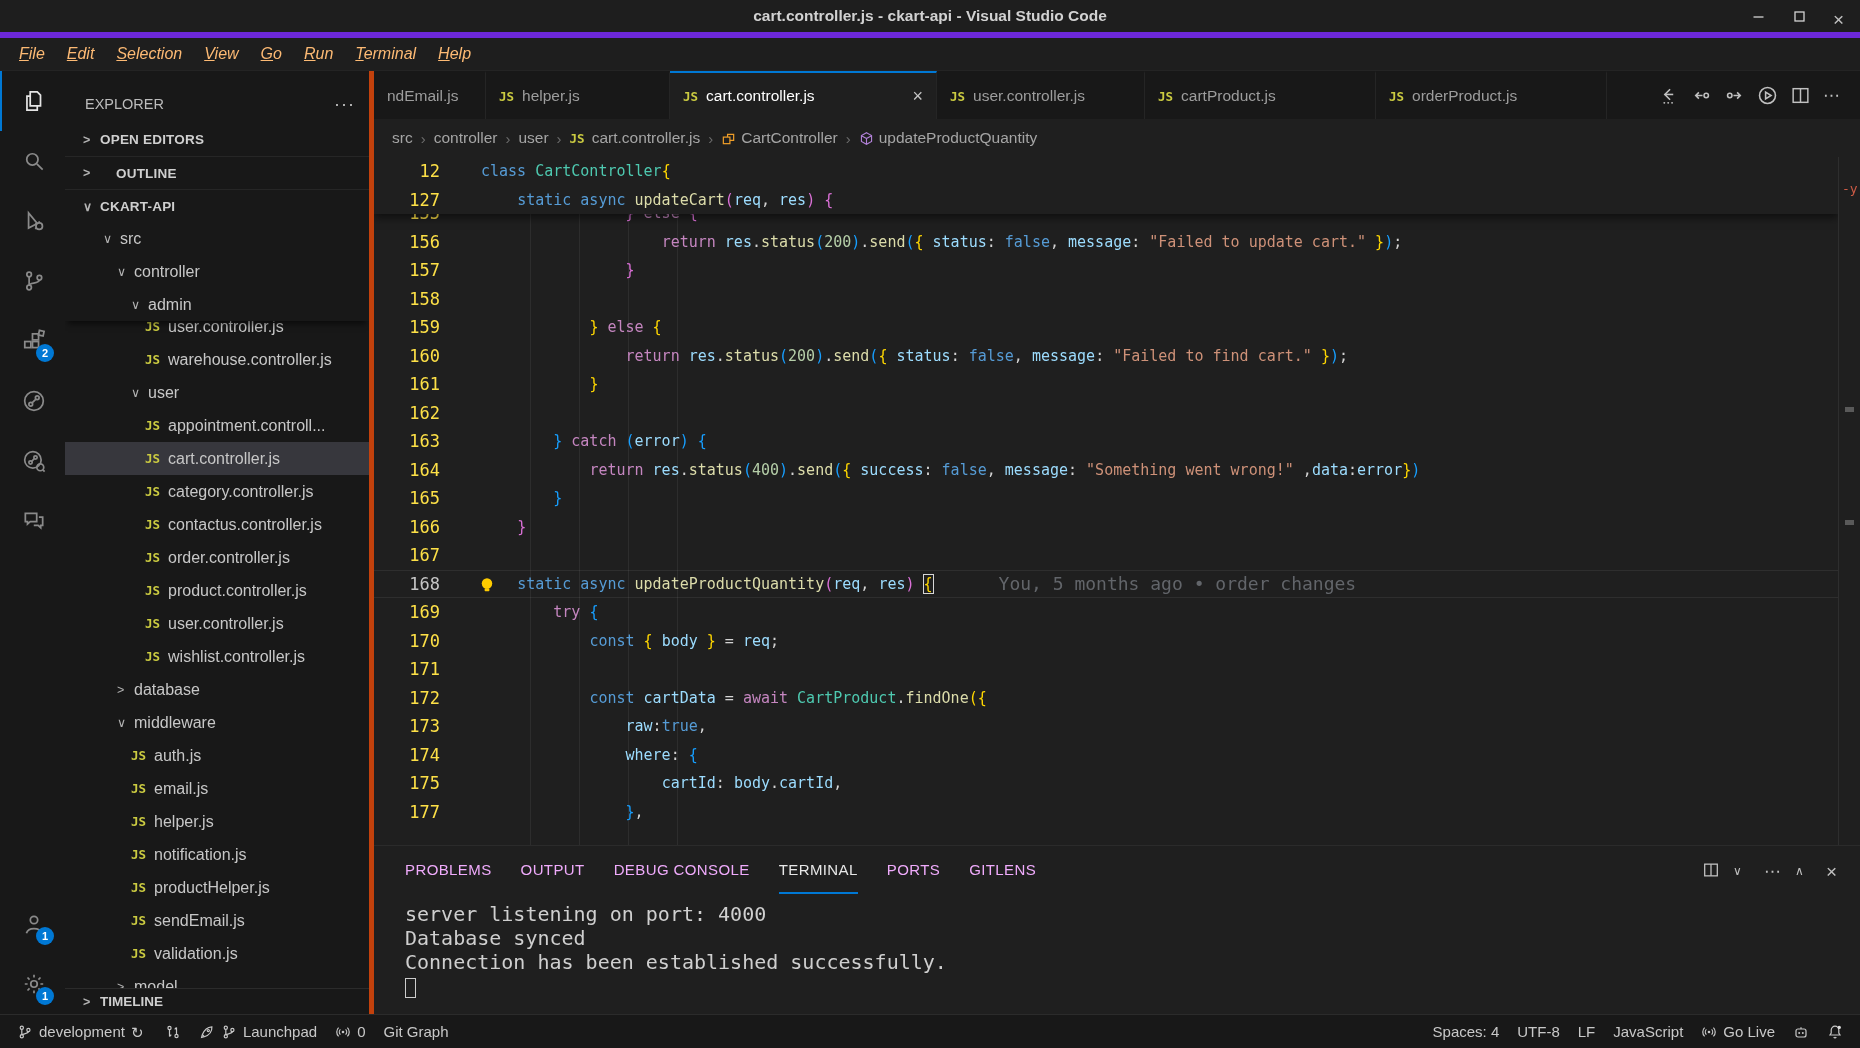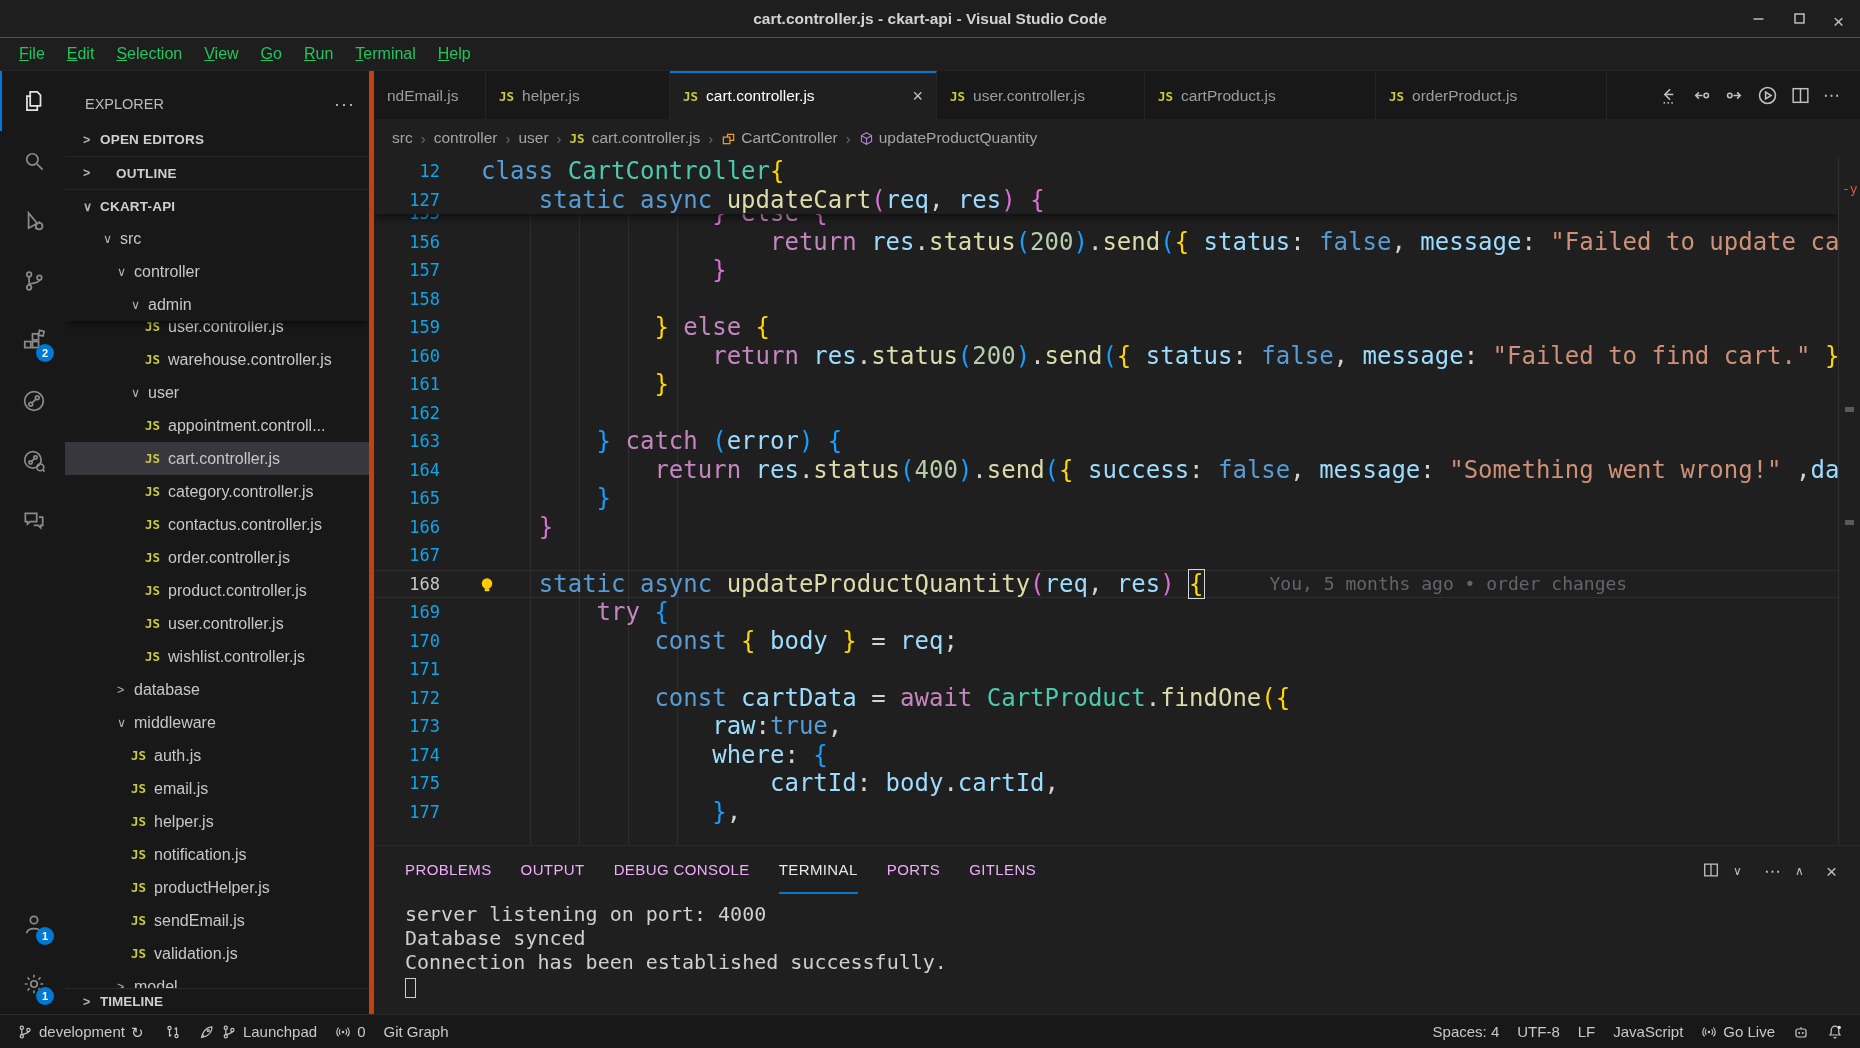--- a/index.html
+++ b/index.html
@@ -1,27 +1,27 @@
 <!DOCTYPE html>
 <html><head>
 <meta charset="utf-8">
 <style>
   * { margin:0; padding:0; box-sizing:border-box; }
   html,body { width:1860px; height:1048px; overflow:hidden; }
   body { background:#1f1f1f; color:#ccc; font-family:"Liberation Sans",sans-serif; position:relative; }
 
   
-  .titlebar { height:38px; background:#1e1e1e; border-bottom:1px solid #6d28d9; display:flex; align-items:center; justify-content:center; position:relative; }
+  .titlebar { height:38px; background:#1e1e1e; border-bottom:6px solid #6d28d9; display:flex; align-items:center; justify-content:center; position:relative; }
   .titlebar .title { font-size:15.5px; font-weight:bold; color:#d2d2d2; }
   .win-controls { position:absolute; right:12px; top:0; height:100%; display:flex; align-items:center; gap:26px; color:#d4d4d4; }
   .win-controls .ico { width:15px; height:15px; }
 
   
   .menubar { height:33px; background:#1e1e1e; border-bottom:1px solid #242424; display:flex; align-items:center; padding-left:8px; }
-  .menu-item { padding:0 11px; font-size:16px; color:#22c55e; cursor:default; }
+  .menu-item { padding:0 11px; font-size:16px; color:#fdba74; cursor:default;font-style:italic; }
   .menu-item::first-letter { text-decoration:underline; }
 
   
   .main { display:flex; height:943px; }
 
   
   .activitybar { width:65px; background:#181818; display:flex; flex-direction:column; align-items:stretch; }
   .act-item { height:60px; display:flex; align-items:center; justify-content:center; position:relative; color:#8a8a8a; border-left:2px solid transparent; cursor:pointer; }
   .act-item.active { color:#e4e4e4; border-left-color:#0078d4; }
   .act-item .ico { width:26px; height:26px; }
@@ -56,22 +56,22 @@
   .breadcrumbs { height:38px; display:flex; align-items:center; padding-left:18px; gap:8px; font-size:15.5px; color:#a5a5a5; }
   .bc-item { display:flex; align-items:center; gap:5px; cursor:pointer; }
   .bc-sep { color:#6c6c6c; font-size:15px; }
   .bc-ico { width:15px; height:15px; display:inline-flex; }
 
   
   .code-area { flex:1; position:relative; overflow:hidden; font-family:"DejaVu Sans Mono",monospace; }
   .guide { position:absolute; top:0; bottom:0; width:1px; background:#2d2d2d; z-index:0; }
   .code-lines { position:absolute; top:42px; left:0; right:22px; z-index:1; }
   .crow { height:28.5px; display:flex; align-items:center; white-space:pre; position:relative; }
-  .crow .num { width:66px; flex:none; text-align:right; font-size:17px; color:#0ea5e9; }
-  .crow .codetxt { margin-left:41px; font-size:24px; }
+  .crow .num { width:66px; flex:none; text-align:right; font-size:17px; color:#fde047; }
+  .crow .codetxt { margin-left:41px; font-size:15px; }
   .crow.current { border-top:1px solid rgba(255,255,255,.07); border-bottom:1px solid rgba(255,255,255,.07); }
   .crow.current .num { color:#c6c6c6; }
   .bulb { position:absolute; left:103px; top:4px; width:20px; height:20px; z-index:2; }
   .blame { color:#62656a; font-size:18px; margin-left:66px; }
   .cursor-box { outline:1.5px solid #d7d7d7; }
   .sticky { position:absolute; top:0; left:0; right:22px; background:#1f1f1f; box-shadow:0 4px 8px rgba(0,0,0,.5); z-index:4; }
   .ruler { position:absolute; top:0; right:0; bottom:0; width:22px; background:#1f1f1f; border-left:1px solid #2e2e2e; z-index:5; }
   .ruler .rnote { position:absolute; top:24px; left:3px; font-size:13px; color:#cc5a45; }
   .rmark { position:absolute; right:6px; width:9px; height:5px; background:rgba(160,160,160,.45); }
 

